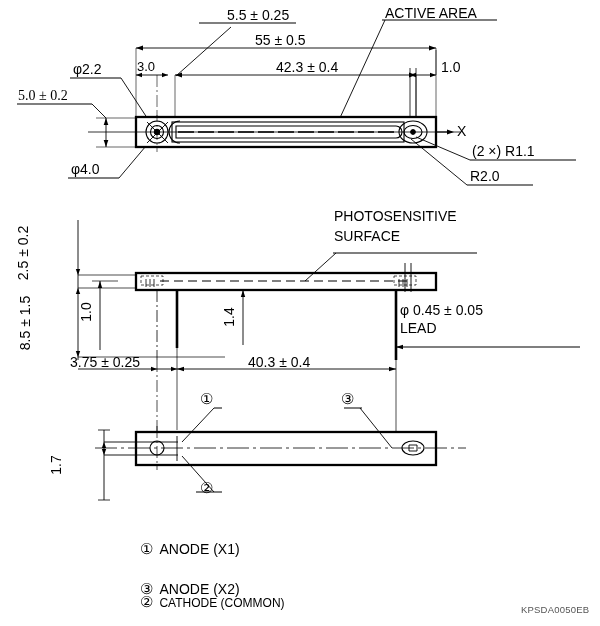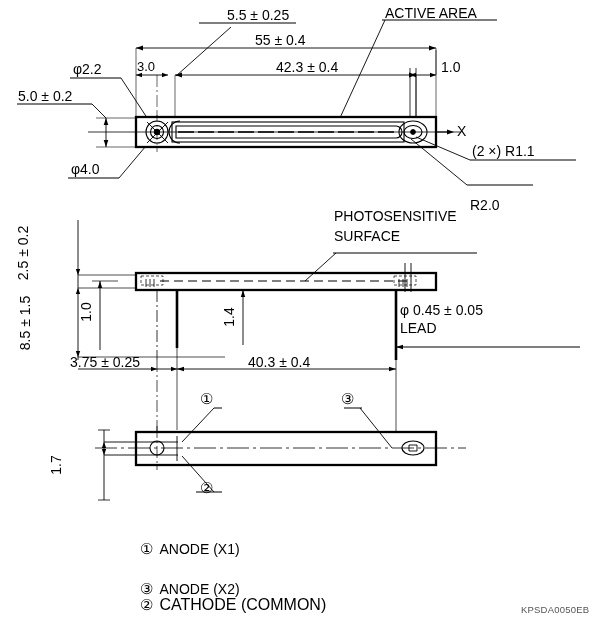--- a/index.html
+++ b/index.html
@@ -252,37 +252,37 @@
 
 </svg>
 
 
 
 
 <div class="lbl-html" style="left:227px;top:8px;">5.5 ± 0.25</div>
 
 <div class="lbl-html" style="left:385px;top:6px;">ACTIVE AREA</div>
 
-<div class="lbl-html" style="left:255px;top:33px;">55 ± 0.4</div>
+<div class="lbl-html" style="left:255px;top:33px;">55 ± 0.5</div>
 
 <div class="lbl-html" style="left:276px;top:60px;">42.3 ± 0.4</div>
 
 <div class="lbl-html" style="left:137px;top:60px;font-size:13px;">3.0</div>
 
 <div class="lbl-html" style="left:441px;top:60px;">1.0</div>
 
 <div class="lbl-html" style="left:73px;top:62px;text-align:right;">φ2.2</div>
 
-<div class="lbl-html" style="left:18px;top:89px;">5.0 ± 0.2</div>
+<div class="lbl-html" style="left:18px;top:89px;font-family:Liberation Serif, serif;">5.0 ± 0.2</div>
 
 <div class="lbl-html" style="left:71px;top:162px;">φ4.0</div>
 
 <div class="lbl-html" style="left:472px;top:144px;text-align:right;">(2 ×) R1.1</div>
 
-<div class="lbl-html" style="left:470px;top:169px;margin-top:29px;">R2.0</div>
+<div class="lbl-html" style="left:470px;top:169px;">R2.0</div>
 
 <div class="lbl-html" style="left:457px;top:124px;">X</div>
 
 
 <div class="lbl-html" style="left:-4px;top:246px;transform:rotate(-90deg);transform-origin:center;">2.5 ± 0.2</div>
 
 <div class="lbl-html" style="left:-2px;top:316px;transform:rotate(-90deg);transform-origin:center;">8.5 ± 1.5</div>
 
 <div class="lbl-html" style="left:76px;top:305px;transform:rotate(-90deg);transform-origin:center;">1.0</div>
 
@@ -310,21 +310,21 @@
 <div class="lbl-html" style="left:341px;top:391px;font-size:15px;">③</div>
 
 
 <div style="position:absolute;left:140px;top:540px;">
   <div style="display:flex;align-items:baseline;gap:6px;height:20px;">
     <span style="font-size:15px;">①</span>
     <span style="font-size:14px;">ANODE (X1)</span>
   </div>
   <div style="display:flex;align-items:baseline;gap:6px;height:20px;">
     <span style="font-size:15px;">②</span>
-    <span style="font-size:16px;margin-top:36px;">CATHODE (COMMON)</span>
+    <span style="font-size:12px;margin-top:36px;">CATHODE (COMMON)</span>
   </div>
   <div style="display:flex;align-items:baseline;gap:6px;height:20px;">
     <span style="font-size:15px;">③</span>
     <span style="font-size:14px;">ANODE (X2)</span>
   </div>
 </div>
 
 
 <div style="position:absolute;left:521px;top:604px;font-size:9.5px;color:#555;letter-spacing:0.2px;">KPSDA0050EB</div>
 

